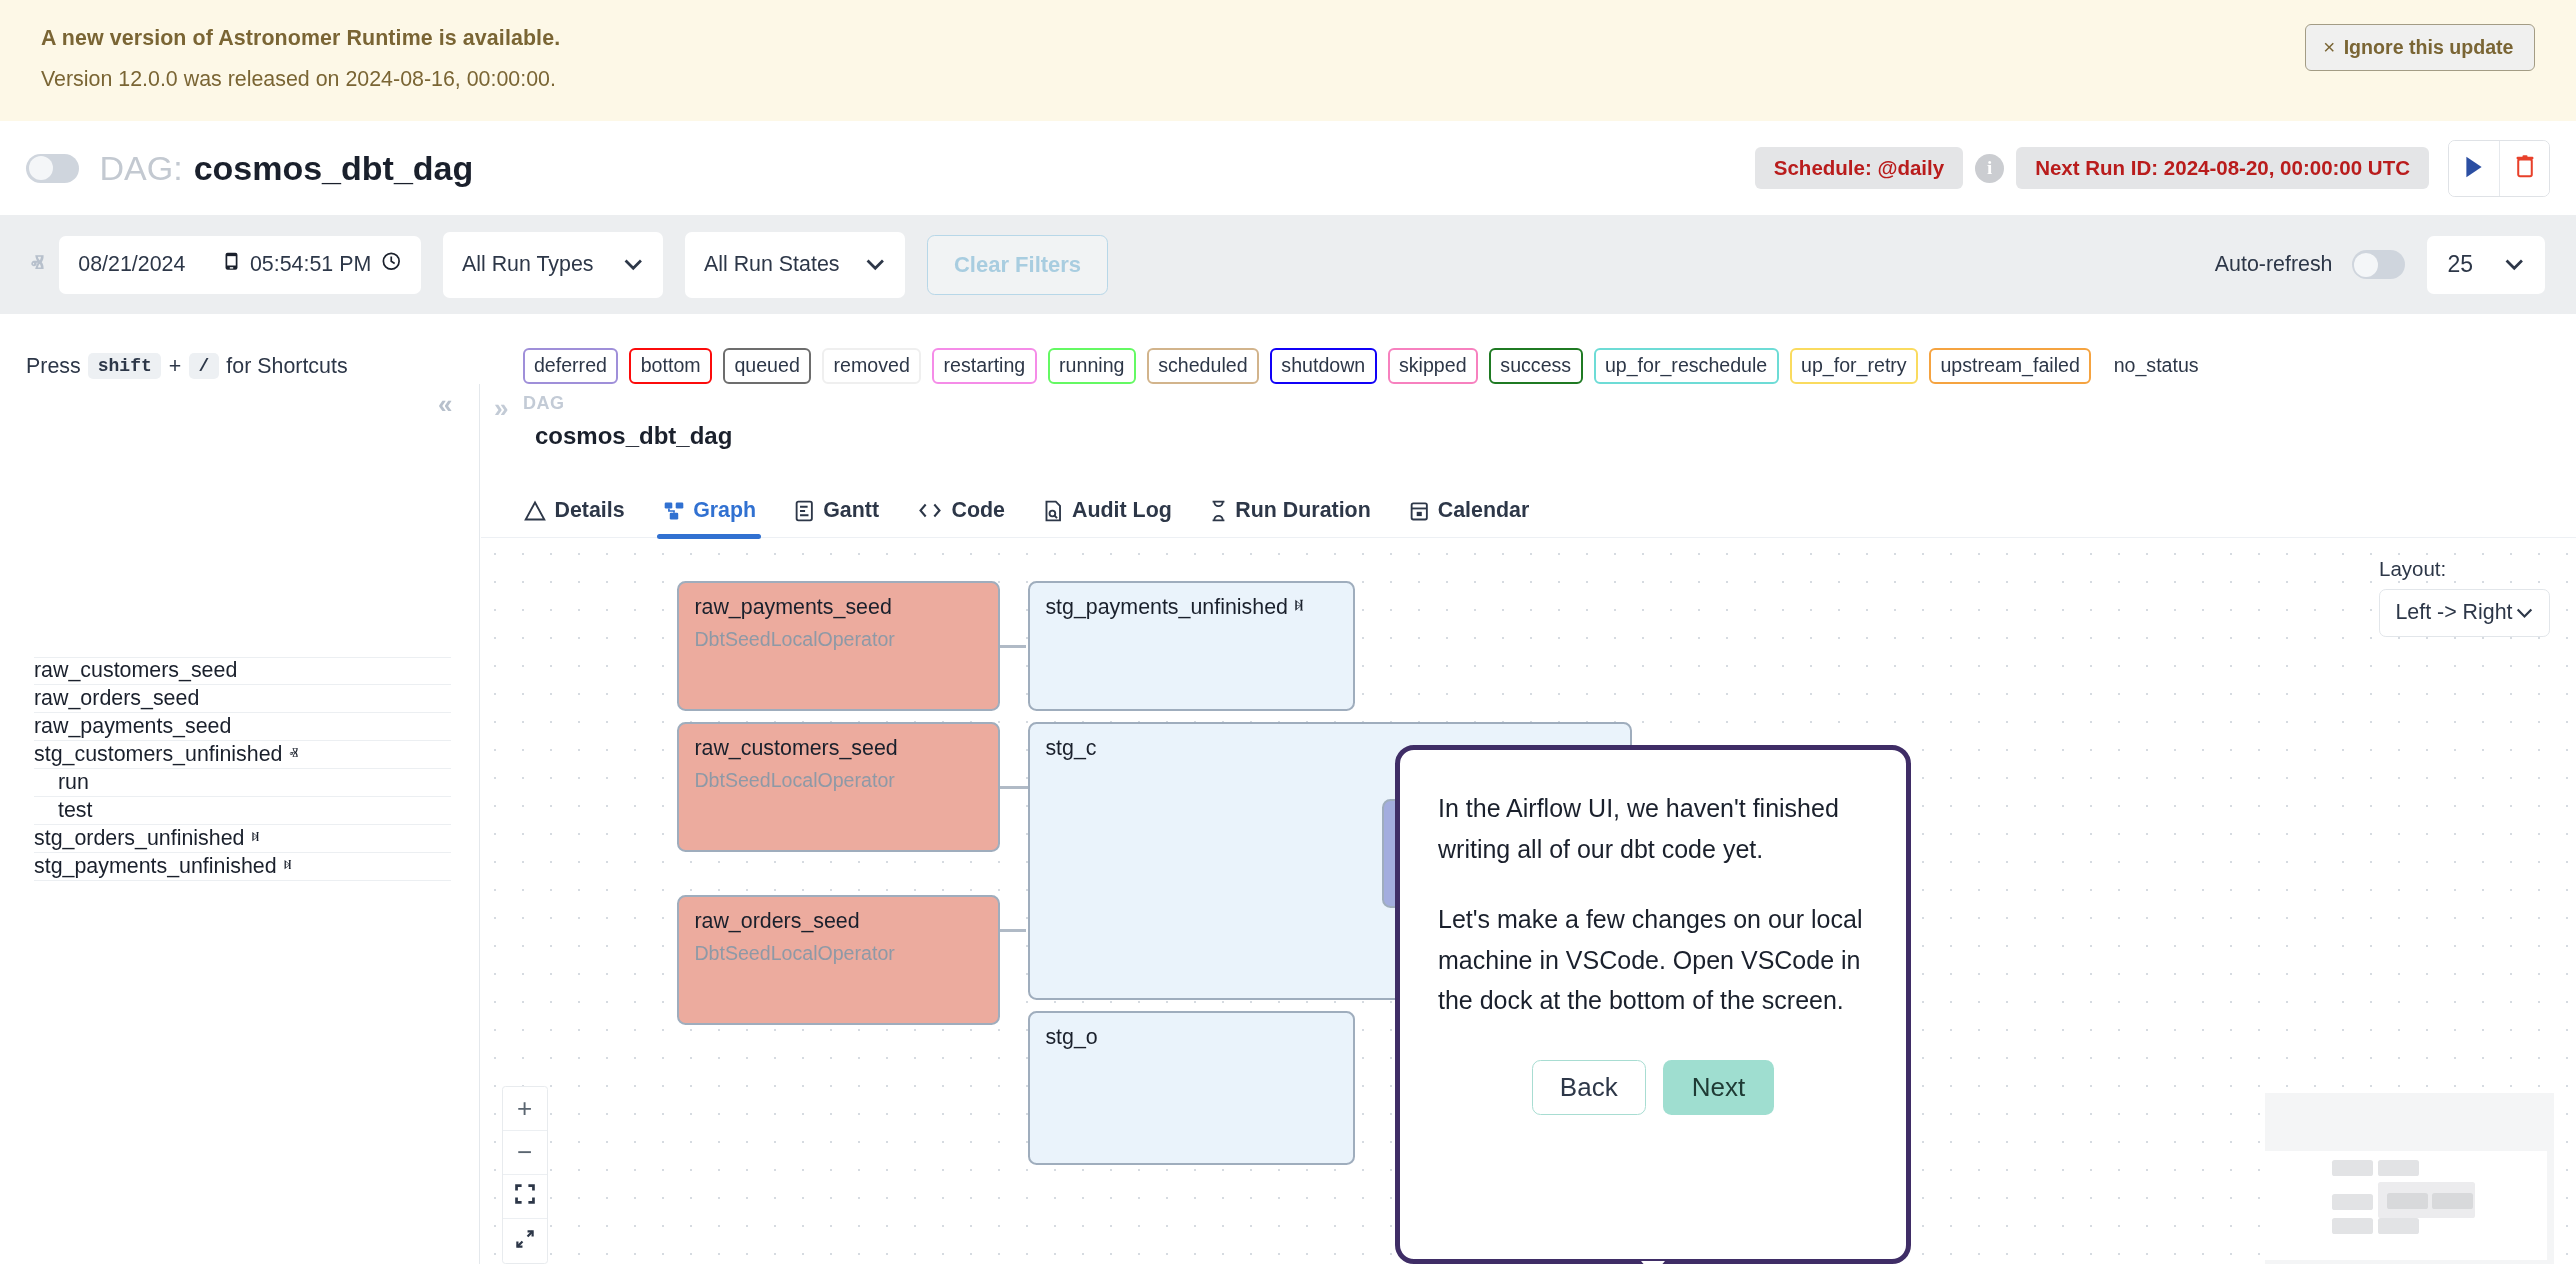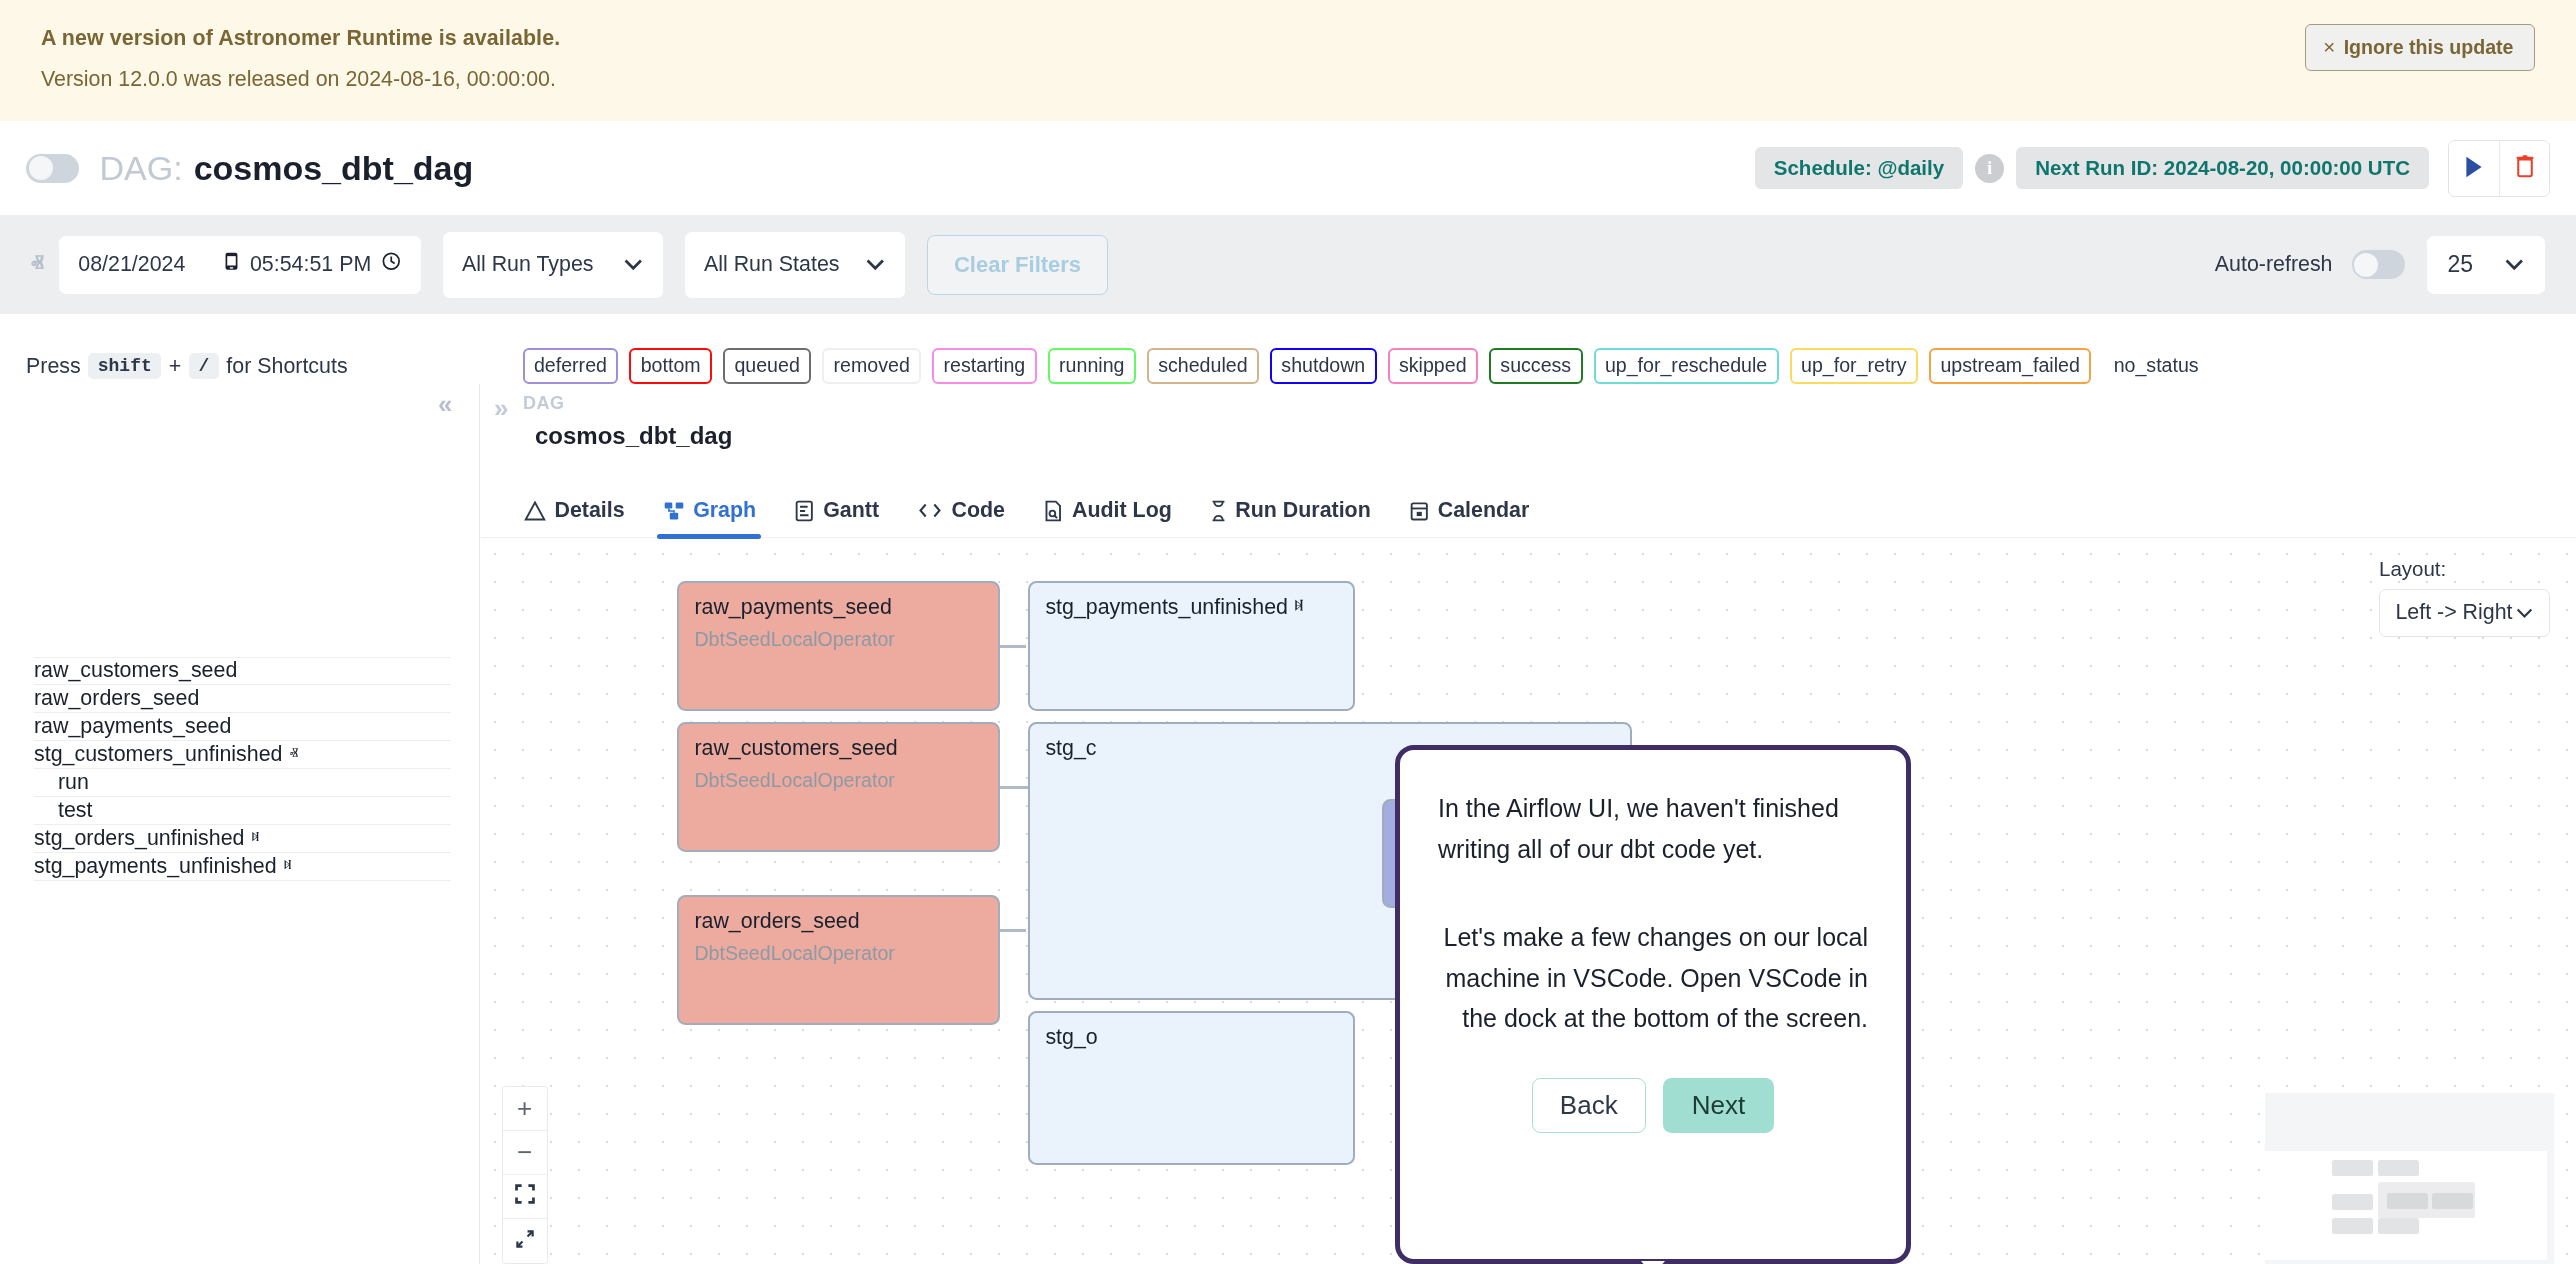--- a/index.html
+++ b/index.html
@@ -51,21 +51,21 @@
   }
   .dag-title { margin-left: 20.5px; font-size: 34px; display: flex; align-items: baseline; gap: 11px;}
   .dag-title .lbl { color: #c3c9d1; font-weight: normal; }
   .dag-title .nm { color: #1a202c; font-weight: bold; }
 
   .dag-header-right {
     margin-left: auto; display: flex; align-items: center; gap: 0px;
   }
   .pill {
     background: #e4e5e7; border-radius: 6px; padding: 9.4px 19px;
-    font-size: 20.5px; font-weight: bold; color: #0f766e;
+    font-size: 20.5px; font-weight: bold; color: #b91c1c;
     white-space: nowrap;
   }
   .info-i {
     width: 29px; height: 29px; border-radius: 50%; background: #cbcdd1;
     color: #fff; font-size: 19px; font-weight: bold;
     display: flex; align-items: center; justify-content: center;
     margin: 0 12px; font-family: "Liberation Serif", serif;
   }
   .icon-btn-group {
     display: flex; margin-left: 19px;
@@ -242,21 +242,21 @@
   .mm.dark { background: #d8d9db; }
 
   
   .popover {
     position: absolute; left: 1395px; top: 745px;
     width: 516px; height: 519px;
     background: #fff; border: 5.1px solid #3f2d66; border-radius: 19px;
     padding: 38px 38px 0 38px;
   }
   .popover p { font-size: 25px; line-height: 1.62; color: #1a202c; }
-  .popover p + p { margin-top: 48px; text-align: right; }
+  .popover p + p { margin-top: 30px; }
   .popover-btns {
     display: flex; gap: 17px; justify-content: center; margin-top: 39px;
   }
   .btn-back {
     background: #fff; border: 1.7px solid #a8ddd2; border-radius: 8.5px;
     font-size: 26px; color: #2d3748; padding: 10.2px 27px; cursor: pointer;
   }
   .btn-next {
     background: #9fded0; border: none; border-radius: 8.5px;
     font-size: 26px; color: #1f3b35; padding: 12px 29px; cursor: pointer;

